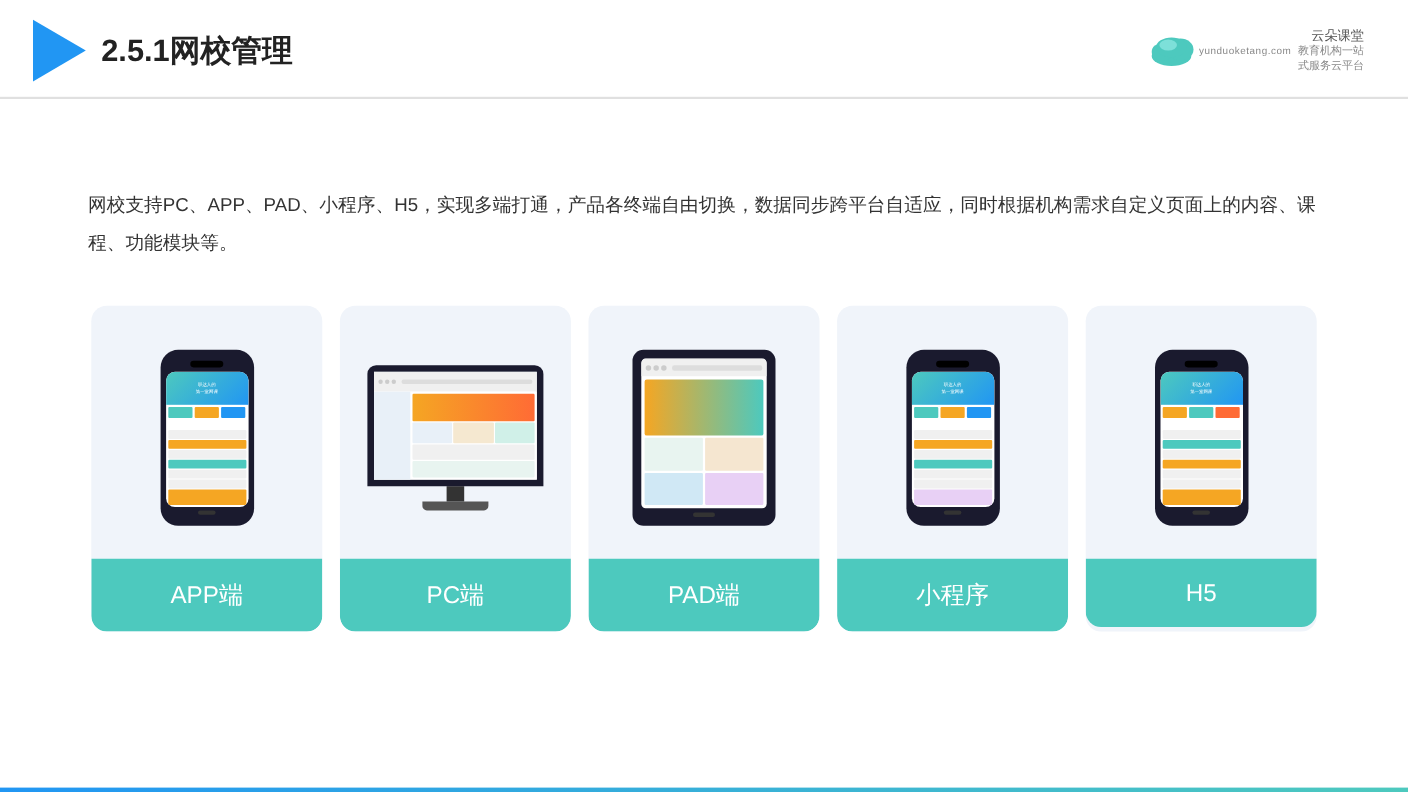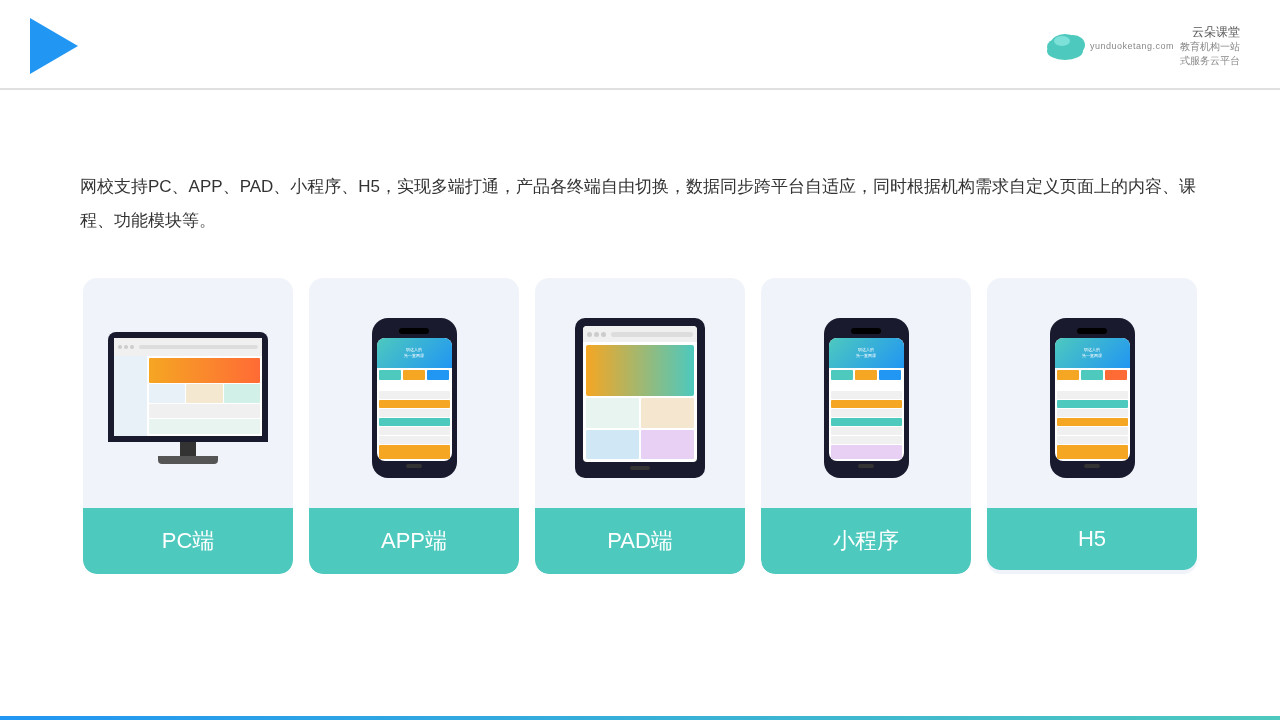--- a/index.html
+++ b/index.html
@@ -362,20 +362,21 @@
       height: 4px;
       background: linear-gradient(90deg, #2196f3, #4dc9be);
     }
   </style>
 </head>
 <body>
 
 <div class="header">
   <div class="header-left">
     <div class="logo-triangle"></div>
+    <span class="page-title">2.5.1网校管理</span>
   </div>
   <div class="header-right">
     <div class="brand-logo">
       <div class="cloud-icon-wrap">
         <svg class="cloud-svg" viewBox="0 0 50 30">
           <ellipse cx="25" cy="20" rx="18" ry="9" fill="#4dc9be"></ellipse>
           <ellipse cx="17" cy="16" rx="10" ry="8" fill="#4dc9be"></ellipse>
           <ellipse cx="33" cy="14" rx="12" ry="10" fill="#4dc9be"></ellipse>
           <ellipse cx="25" cy="12" rx="14" ry="9" fill="#4dc9be"></ellipse>
 
@@ -389,20 +390,49 @@
       </div>
     </div>
   </div>
 </div>
 
 <div class="description">
   <span>网校支持PC、APP、PAD、小程序、H5，实现多端打通，产品各终端自由切换，数据同步跨平台自适应，同时根据机构需求自定义页面上的内容、课程、功能模块等。</span>
 </div>
 
 <div class="cards-container">
+
+  <div class="card">
+    <div class="card-image-area">
+      <div class="phone-frame">
+        <div class="phone-notch"></div>
+        <div class="phone-screen">
+          <div class="phone-top-banner">
+            <div class="phone-banner-text">职达人的<br>第一堂网课</div>
+          </div>
+          <div class="phone-body">
+            <div style="display:flex;gap:2px;height:20px;">
+              <div style="flex:1;height:10px;background:#4dc9be;border-radius:1px;"></div>
+              <div style="flex:1;height:10px;background:#f5a623;border-radius:1px;"></div>
+              <div style="flex:1;height:10px;background:#2196f3;border-radius:1px;"></div>
+            </div>
+            <div class="phone-item"></div>
+            <div class="phone-item phone-item-orange"></div>
+            <div class="phone-item"></div>
+            <div class="phone-item phone-item-teal"></div>
+            <div class="phone-item"></div>
+            <div class="phone-item"></div>
+            <div class="phone-item phone-item-orange" style="height:14px;"></div>
+          </div>
+        </div>
+        <div class="phone-home-btn"></div>
+      </div>
+    </div>
+    <div class="card-label">APP端</div>
+  </div>
 
   <div class="card">
     <div class="card-image-area">
       <div class="pc-monitor">
         <div class="monitor-frame">
           <div class="monitor-screen-inner">
             <div class="screen-top-bar">
               <div class="screen-dot"></div>
               <div class="screen-dot"></div>
               <div class="screen-dot"></div>
@@ -425,49 +455,20 @@
         </div>
         <div class="monitor-neck"></div>
         <div class="monitor-base"></div>
       </div>
     </div>
     <div class="card-label">PC端</div>
   </div>
 
   <div class="card">
     <div class="card-image-area">
-      <div class="phone-frame">
-        <div class="phone-notch"></div>
-        <div class="phone-screen">
-          <div class="phone-top-banner">
-            <div class="phone-banner-text">职达人的<br>第一堂网课</div>
-          </div>
-          <div class="phone-body">
-            <div style="display:flex;gap:2px;height:20px;">
-              <div style="flex:1;height:10px;background:#4dc9be;border-radius:1px;"></div>
-              <div style="flex:1;height:10px;background:#f5a623;border-radius:1px;"></div>
-              <div style="flex:1;height:10px;background:#2196f3;border-radius:1px;"></div>
-            </div>
-            <div class="phone-item"></div>
-            <div class="phone-item phone-item-orange"></div>
-            <div class="phone-item"></div>
-            <div class="phone-item phone-item-teal"></div>
-            <div class="phone-item"></div>
-            <div class="phone-item"></div>
-            <div class="phone-item phone-item-orange" style="height:14px;"></div>
-          </div>
-        </div>
-        <div class="phone-home-btn"></div>
-      </div>
-    </div>
-    <div class="card-label">APP端</div>
-  </div>
-
-  <div class="card">
-    <div class="card-image-area">
       <div class="pad-frame">
         <div class="pad-screen">
           <div class="pad-top-bar">
             <div class="pad-nav-dot"></div>
             <div class="pad-nav-dot"></div>
             <div class="pad-nav-dot"></div>
             <div style="flex:1;height:5px;background:#ddd;border-radius:2px;margin-left:3px;"></div>
           </div>
           <div class="pad-content">
             <div class="pad-banner"></div>

